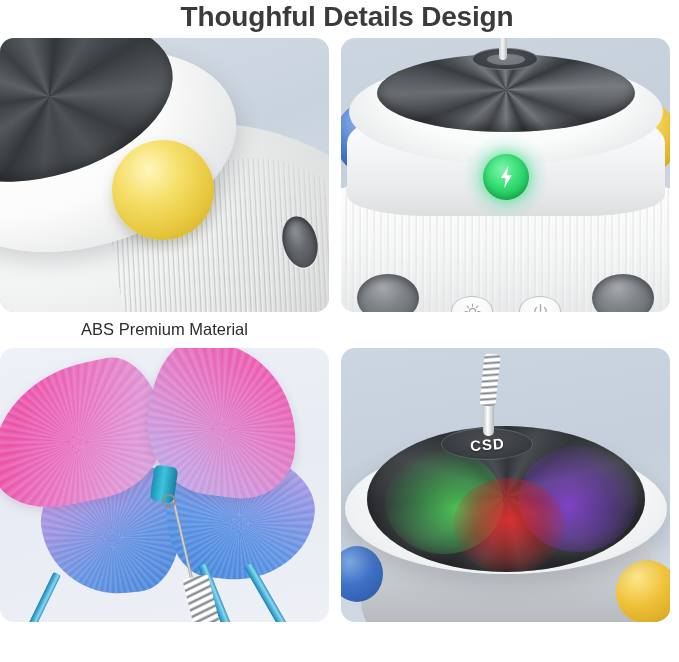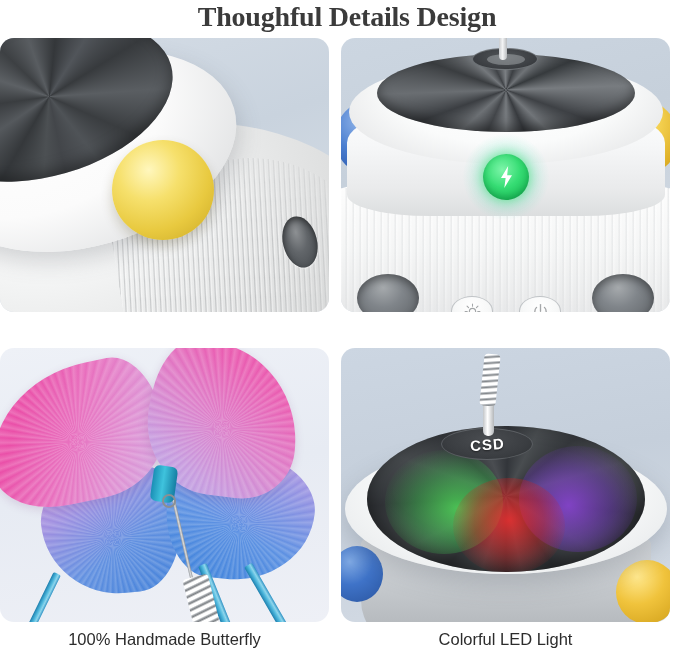--- a/index.html
+++ b/index.html
@@ -25,21 +25,21 @@
     top: 0;
     left: 0;
     width: 679px;
     height: 36px;
     line-height: 34px;
     text-align: center;
     font-size: 28px;
     font-weight: bold;
     color: #3b3b3b;
     letter-spacing: -0.2px;
-    font-family: Liberation Serif, serif;
+    font-family: Liberation Sans, sans-serif;
     white-space: nowrap;
     padding-left: 15px;
   }
 
   
   .grid {
     position: absolute;
     top: 38px;
     left: 0;
     width: 679px;
@@ -495,20 +495,21 @@
     <div class="cell c-tl">
       <div class="panel p1">
         <div class="p1-bodylow"></div>
         <div class="p1-ribs"></div>
         <div class="p1-balltrack"></div>
         <div class="p1-rim"></div>
         <div class="p1-dome"></div>
         <div class="p1-ball"></div>
         <div class="p1-hole"></div>
       </div>
+      <div class="caption">ABS Premium Material</div>
     </div>
 
     <div class="cell c-tr">
       <div class="panel p2">
         <div class="p2-lowbody"></div>
         <div class="p2-lowribs"></div>
         <div class="p2-ballblue"></div>
         <div class="p2-ballyellow"></div>
         <div class="p2-midbody"></div>
         <div class="p2-topring"></div>
@@ -567,37 +568,35 @@
         </div>
         <div class="wing wing-ur">
           <div class="veins"></div>
         </div>
 
         <div class="p3-band"></div>
         <div class="p3-ring"></div>
         <div class="p3-wire"></div>
         <div class="p3-spring"></div>
       </div>
-      <div class="caption">100% Handmade Butterfly</div>
     </div>
 
     <div class="cell c-br">
       <div class="panel p4">
         <div class="p4-base"></div>
         <div class="p4-ballblue"></div>
         <div class="p4-ballyellow"></div>
         <div class="p4-whitering"></div>
         <div class="p4-disc">
           <div class="led-wedge led-green"></div>
           <div class="led-wedge led-purple"></div>
           <div class="led-wedge led-red"></div>
         </div>
         <div class="p4-hub">
           <span class="p4-logo">CSD</span>
         </div>
         <div class="p4-rod"></div>
         <div class="p4-spring"></div>
       </div>
-      <div class="caption">Colorful LED Light</div>
     </div>
 
   </div>
 </div>
 
 </body></html>

